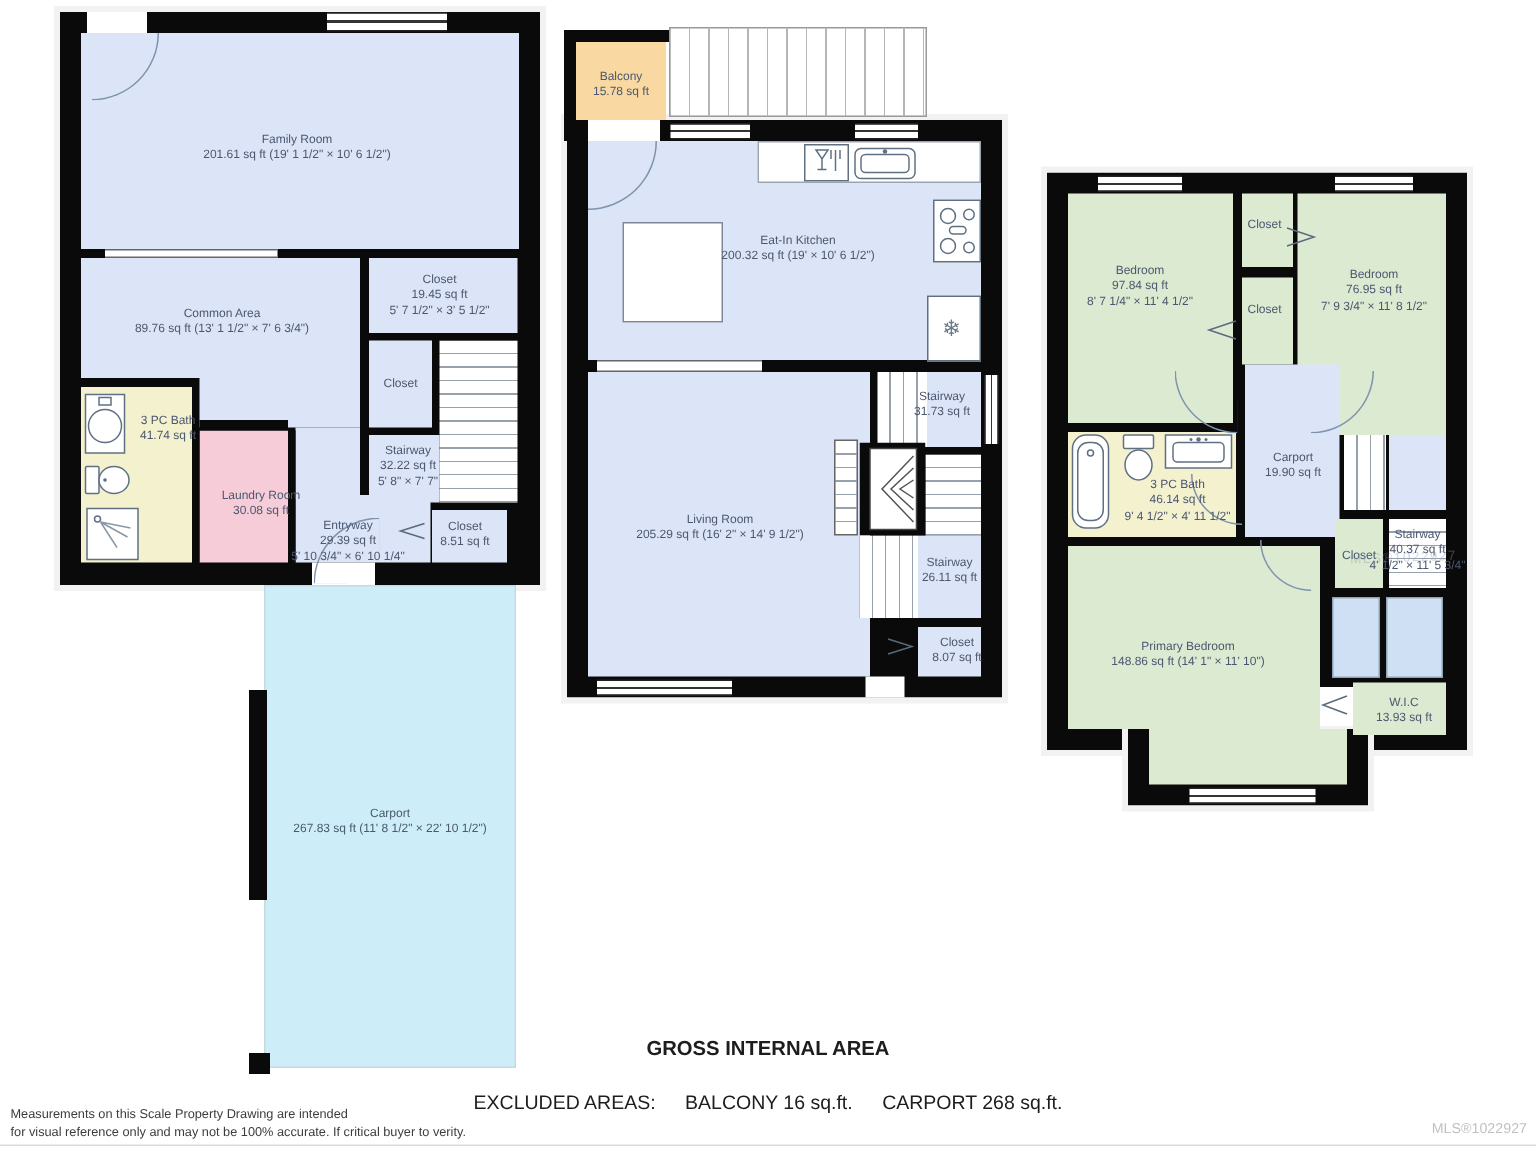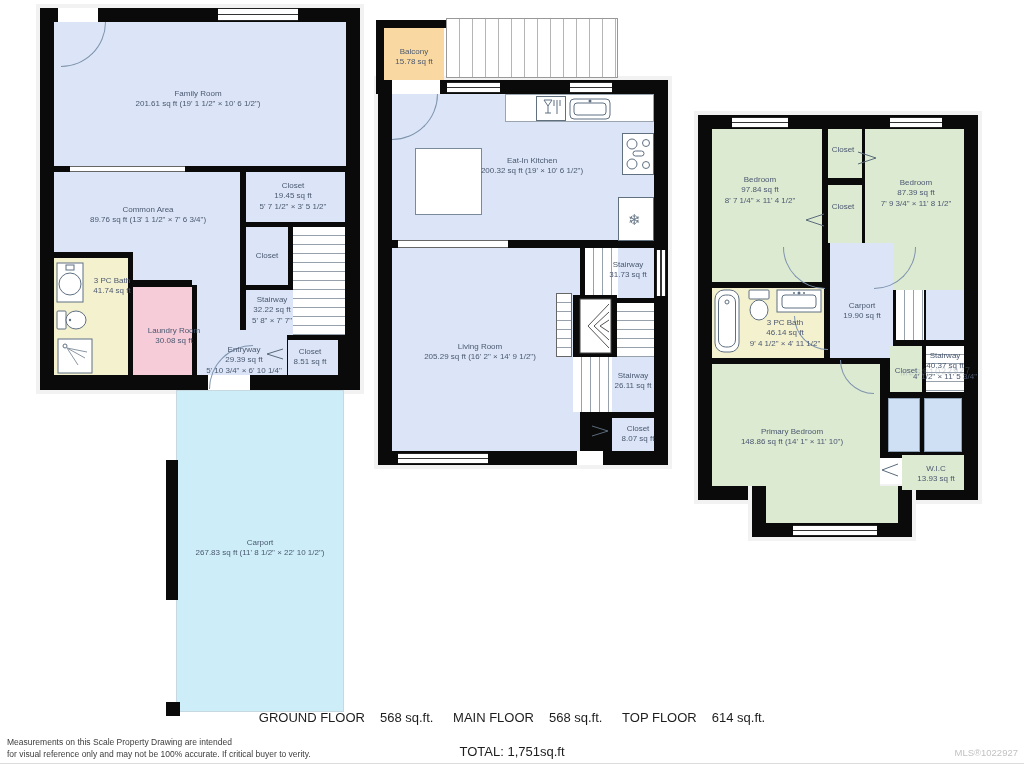--- a/index.html
+++ b/index.html
@@ -225,21 +225,21 @@
     <span>5' 8" × 7' 7"</span>
   </div>
   <div class="rlabel" style="left:112px;top:286px">
     <span>3 PC Bath</span>
     <span>41.74 sq ft</span>
   </div>
   <div class="rlabel" style="left:174px;top:336px">
     <span>Laundry Room</span>
     <span>30.08 sq ft</span>
   </div>
-  <div class="rlabel" style="left:244px;top:361px">
+  <div class="rlabel" style="left:232px;top:361px">
     <span>Entryway</span>
     <span>29.39 sq ft</span>
     <span>5' 10 3/4" × 6' 10 1/4"</span>
   </div>
   <div class="rlabel" style="left:310px;top:357px">
     <span>Closet</span>
     <span>8.51 sq ft</span>
   </div>
   <div class="rlabel" style="left:260px;top:548px">
     <span>Carport</span>
@@ -269,21 +269,21 @@
     <span>Closet</span>
     <span>8.07 sq ft</span>
   </div>
   <div class="rlabel" style="left:760px;top:191px">
     <span>Bedroom</span>
     <span>97.84 sq ft</span>
     <span>8' 7 1/4" × 11' 4 1/2"</span>
   </div>
   <div class="rlabel" style="left:916px;top:194px">
     <span>Bedroom</span>
-    <span>87.39 sq ft</span>
+    <span>76.95 sq ft</span>
     <span>7' 9 3/4" × 11' 8 1/2"</span>
   </div>
   <div class="rlabel" style="left:843px;top:150px">
     <span>Closet</span>
   </div>
   <div class="rlabel" style="left:843px;top:207px">
     <span>Closet</span>
   </div>
   <div class="rlabel" style="left:862px;top:311px">
     <span>Carport</span>
@@ -304,23 +304,23 @@
   </div>
   <div class="rlabel" style="left:792px;top:437px">
     <span>Primary Bedroom</span>
     <span>148.86 sq ft (14' 1" × 11' 10")</span>
   </div>
   <div class="rlabel" style="left:936px;top:474px">
     <span>W.I.C</span>
     <span>13.93 sq ft</span>
   </div>
 
-  <div class="sum" style="top:710px">
-    <span class="pair"><span>GROUND FLOOR</span><span class="val">568 sq.ft.</span></span>
-    <span class="pair"><span>MAIN FLOOR</span><span class="val">568 sq.ft.</span></span>
-    <span class="pair"><span>TOP FLOOR</span><span class="val">614 sq.ft.</span></span>
-  </div>
-  <div class="sum" style="top:744px">TOTAL: 1,751sq.ft</div>
+  <div class="sum title" style="top:691px">GROSS INTERNAL AREA</div>
+  <div class="sum" style="top:727px">
+    <span class="pair">EXCLUDED AREAS:</span>
+    <span class="pair">BALCONY 16 sq.ft.</span>
+    <span class="pair">CARPORT 268 sq.ft.</span>
+  </div>
   <div class="disc" style="left:7px;top:737px">Measurements on this Scale Property Drawing are intended</div>
   <div class="disc" style="left:7px;top:749px">for visual reference only and may not be 100% accurate. If critical buyer to verity.</div>
   <div class="mls" style="right:6px;top:747px">MLS®1022927</div>
   <div class="baseline"></div>
 </div>
 
 </body></html>

